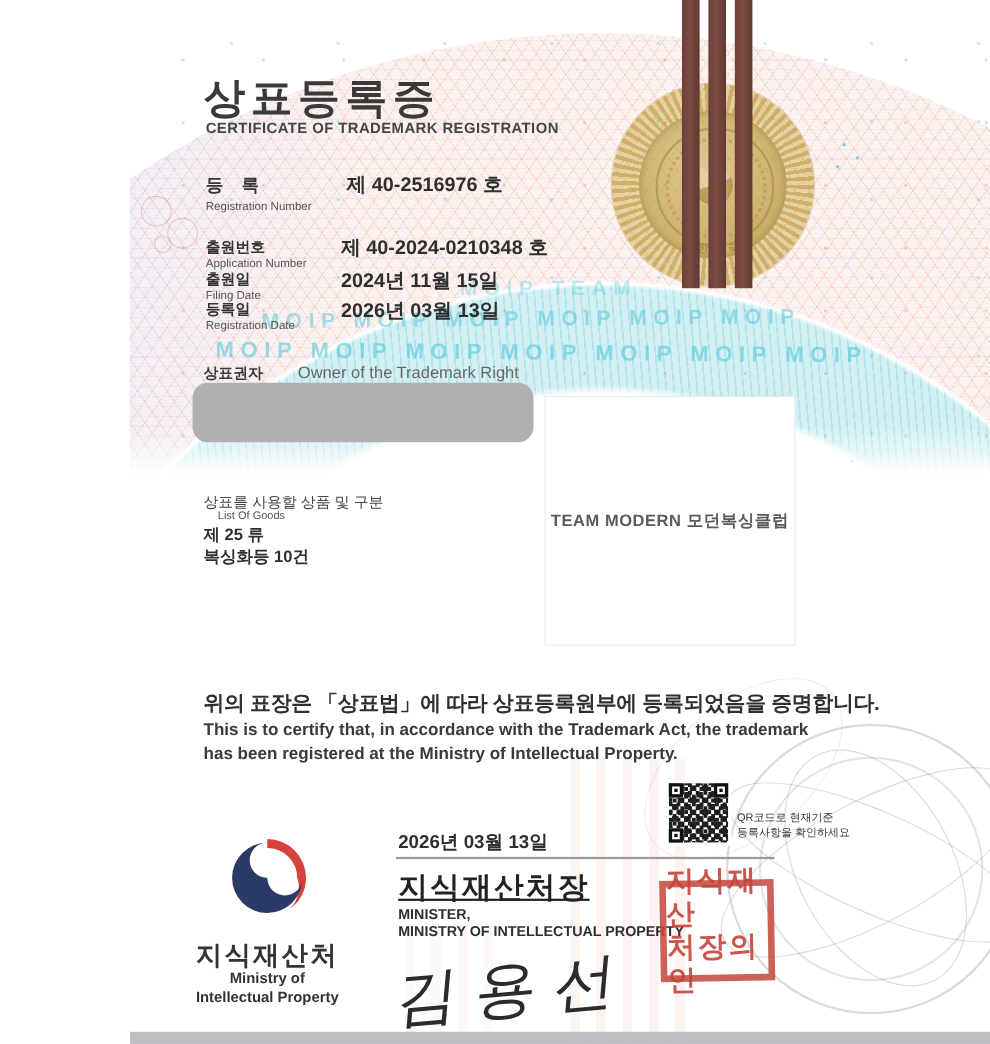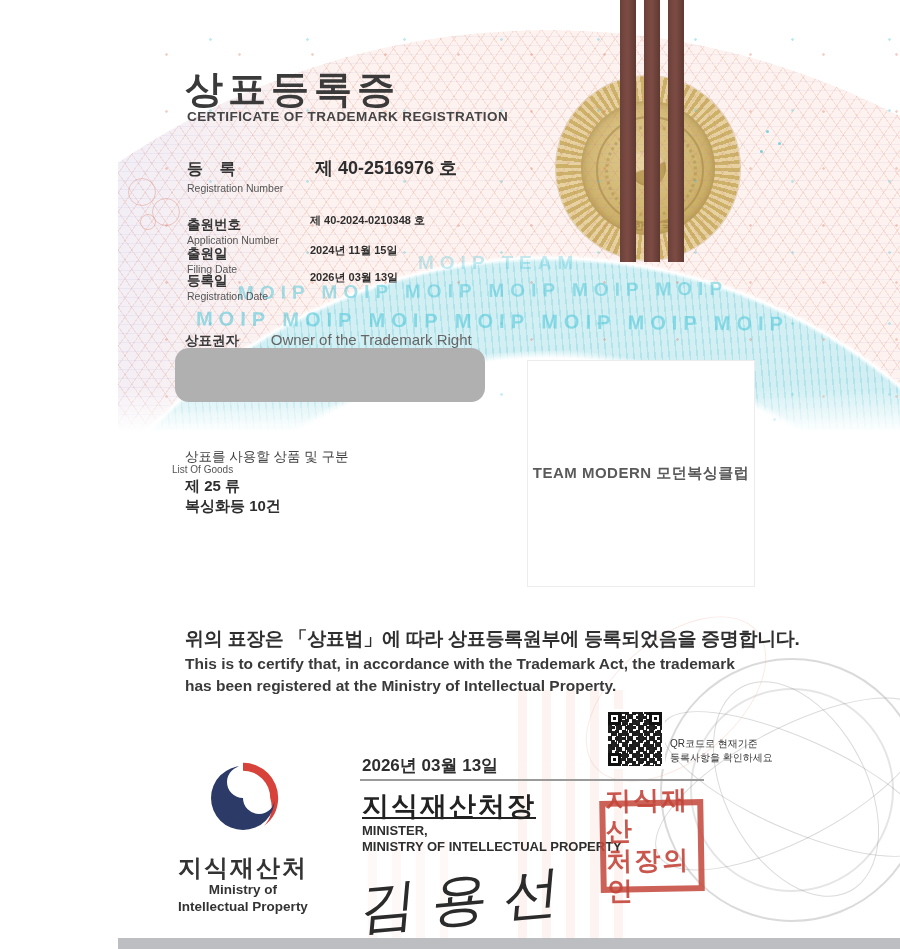--- a/index.html
+++ b/index.html
@@ -56,21 +56,21 @@
   .tg3{position:absolute;left:528px;top:166px;width:18px;height:18px;border-radius:50%;background:#b5a153;}
   .medal-text{position:absolute;left:438px;top:219px;width:184px;text-align:center;
     font-size:10px;font-weight:bold;color:#9f8b44;letter-spacing:4px;}
 
   
   .z4{z-index:4;}
   .title-ko{font-size:38px;font-weight:bold;color:#3a3a3a;letter-spacing:5px;}
   .title-en{font-size:13.5px;font-weight:bold;color:#444;letter-spacing:.4px;}
   .lab-ko{font-size:13.5px;font-weight:bold;color:#333;}
   .lab-en{font-size:10.5px;color:#555;}
-  .val{font-size:11px;font-weight:bold;color:#2e2e2e;}
+  .val{font-size:18px;font-weight:bold;color:#2e2e2e;}
   .owner-row{font-size:13.5px;color:#444;}
   .owner-en{font-size:15px;color:#666;padding-left:28px;}
   .redacted{background:#b0b0b0;border-radius:14px;}
   .tm-box{background:#fff;border:1px solid #ececec;display:flex;align-items:center;justify-content:center;}
   .tm-text{font-size:15px;font-weight:bold;color:#5a5a5a;letter-spacing:.5px;}
   .goods-b{font-size:15px;font-weight:bold;color:#2e2e2e;}
   .stmt-ko{font-size:19px;font-weight:bold;color:#2f2f2f;letter-spacing:-.3px;}
   .stmt-en{font-size:15.5px;font-weight:bold;color:#3a3a3a;}
   .issue-date{font-size:17px;font-weight:bold;color:#2e2e2e;}
   .rule{height:2px;background:#9a9a9a;}
@@ -170,26 +170,26 @@
     <div class="abs z4 lab-ko" style="left:69px;top:272px;">등록일</div>
     <div class="abs z4 lab-en" style="left:69px;top:290px;">Registration Date</div>
     <div class="abs z4 val" style="left:192px;top:270px;">2026년 03월 13일</div>
 
     <div class="abs z4 owner-row" style="left:67px;top:331px;">
       <span style="font-weight:bold;color:#3a3a3a;">상표권자</span>
       <span class="owner-en">Owner of the Trademark Right</span>
     </div>
     <div class="abs z4 redacted" style="left:57px;top:348px;width:310px;height:54px;"></div>
 
-    <div class="abs z4 tm-box" style="left:377px;top:360px;width:226px;height:225px;margin-left:32px;">
+    <div class="abs z4 tm-box" style="left:377px;top:360px;width:226px;height:225px;">
       <div class="tm-text">TEAM MODERN 모던복싱클럽</div>
     </div>
 
     <div class="abs z4 lab-ko" style="left:67px;top:448px;font-weight:normal;color:#444;">상표를 사용할 상품 및 구분</div>
-    <div class="abs z4 lab-en" style="left:54px;top:464px;font-size:10px;">List Of Goods</div>
+    <div class="abs z4 lab-en" style="left:80px;top:464px;font-size:10px;">List Of Goods</div>
     <div class="abs z4 goods-b" style="left:67px;top:477px;">제 25 류</div>
     <div class="abs z4 goods-b" style="left:67px;top:497px;">복싱화등 10건</div>
 
     <div class="abs z4 stmt-ko" style="left:67px;top:626px;">위의 표장은 「상표법」에 따라 상표등록원부에 등록되었음을 증명합니다.</div>
     <div class="abs z4 stmt-en" style="left:67px;top:655px;">This is to certify that, in accordance with the Trademark Act, the trademark</div>
     <div class="abs z4 stmt-en" style="left:67px;top:677px;">has been registered at the Ministry of Intellectual Property.</div>
 
     <div class="abs z4 qr" style="left:490px;top:712px;">
       <div class="finder" style="left:0;top:0;"></div>
       <div class="finder" style="right:0;top:0;"></div>

